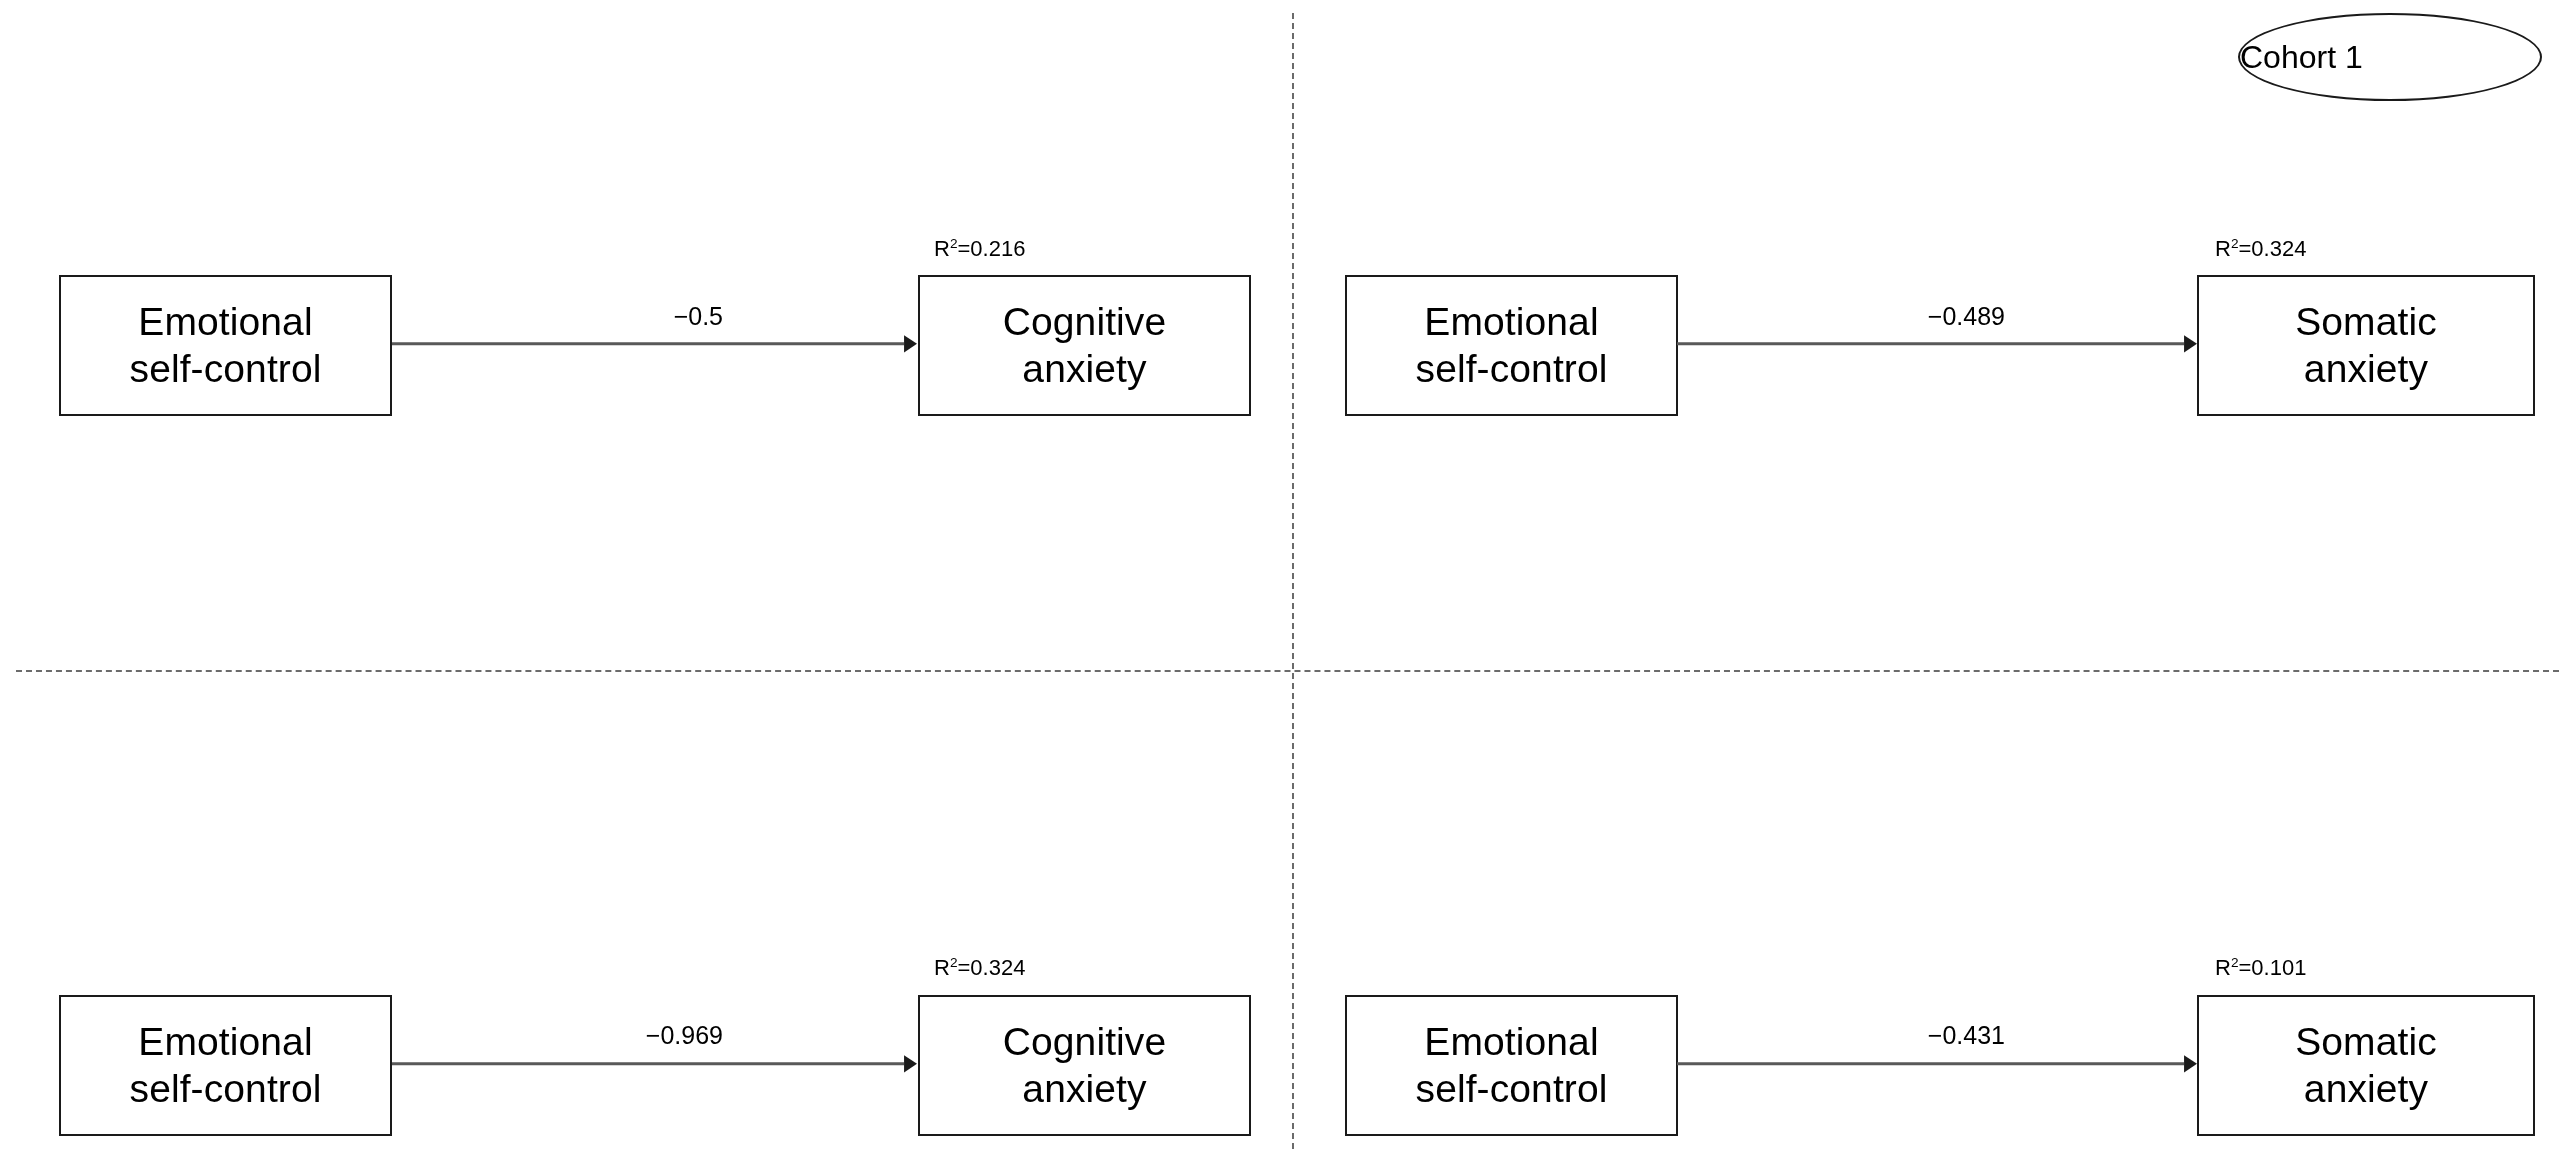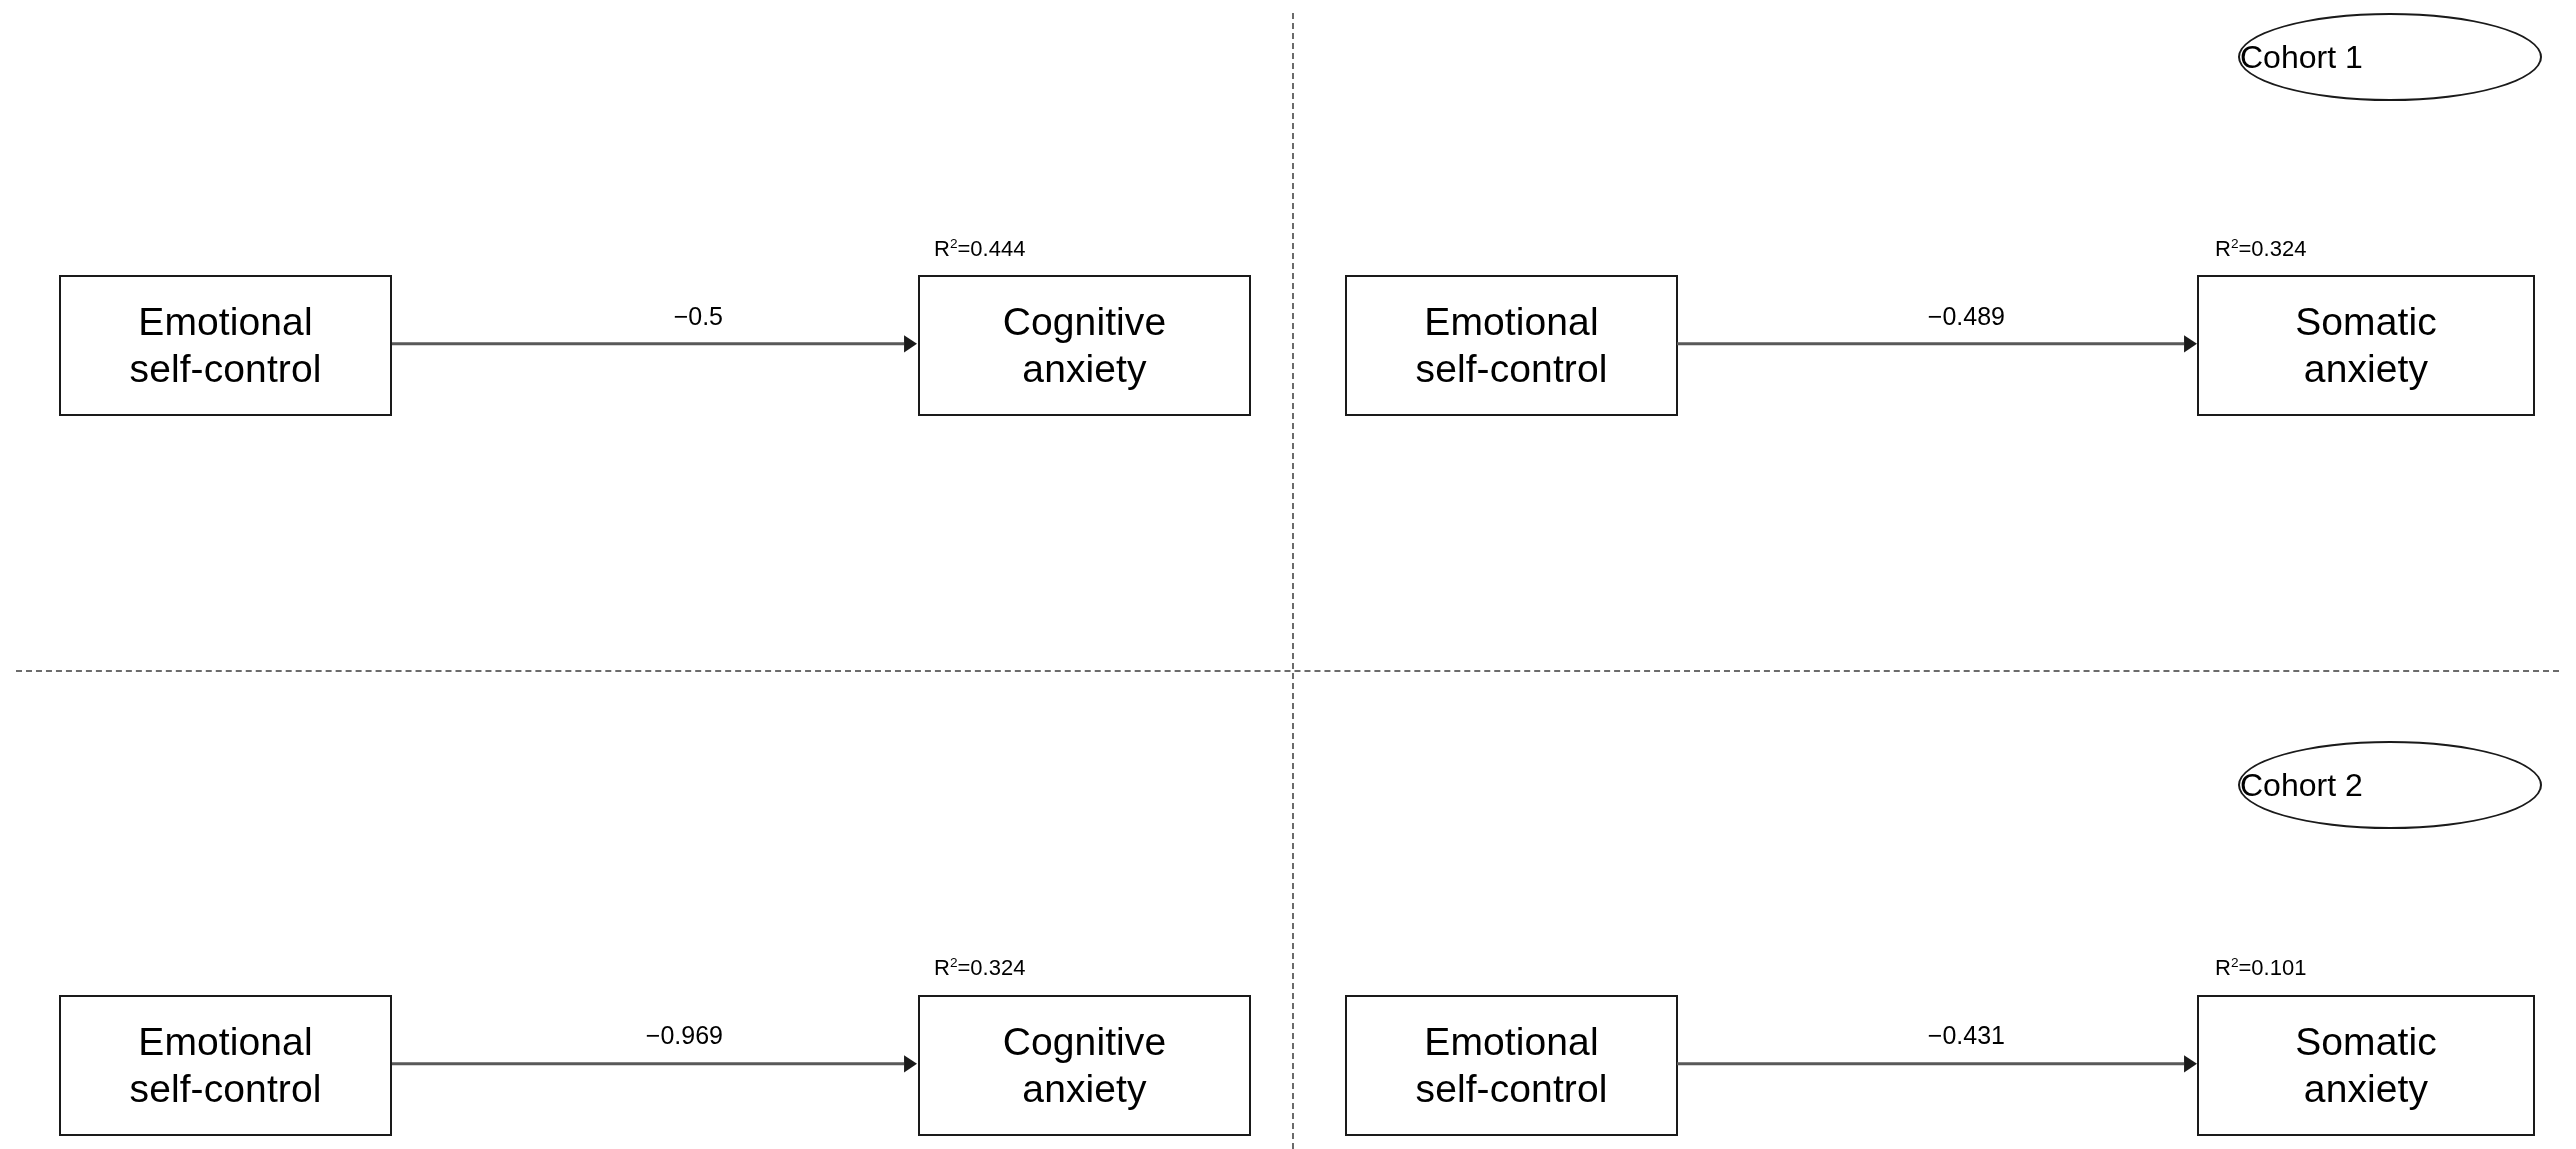--- a/index.html
+++ b/index.html
@@ -125,21 +125,21 @@
   <div class="arrow" style="left:392px; top:333px; width:525px;">
     <svg width="525" height="21.6" viewBox="0 0 730 30">
       <line x1="0" y1="15" x2="712" y2="15" stroke="#595959" stroke-width="4"></line>
       <polygon points="712,3 730,15 712,27" fill="#1a1a1a"></polygon>
     </svg>
   </div>
 
   <div class="path-label" style="left:579px; top:304px; width:144px;">−0.5</div>
 
   <div class="r2-label" style="left:934px; top:238px;">
-    <span>R</span><sup>2</sup><span>=0.444</span>
+    <span>R</span><sup>2</sup><span>=0.216</span>
   </div>
 
   <div class="node-box" style="left:918px; top:275px; width:333px; height:141px;">
     <span class="line">Cognitive</span>
     <span class="line">anxiety</span>
   </div>
 
   <div class="node-box" style="left:1345px; top:275px; width:333px; height:141px;">
     <span class="line">Emotional</span>
     <span class="line">self-control</span>
@@ -156,23 +156,20 @@
 
   <div class="r2-label" style="left:2215px; top:238px;">
     <span>R</span><sup>2</sup><span>=0.324</span>
   </div>
 
   <div class="node-box" style="left:2197px; top:275px; width:338px; height:141px;">
     <span class="line">Somatic</span>
     <span class="line">anxiety</span>
   </div>
 
-  <div class="cohort-badge" style="left:2238px; top:741px; width:304px; height:88px;">
-    <span>Cohort 2</span>
-  </div>
 
   <div class="node-box" style="left:59px; top:995px; width:333px; height:141px;">
     <span class="line">Emotional</span>
     <span class="line">self-control</span>
   </div>
 
   <div class="arrow" style="left:392px; top:1053px; width:525px;">
     <svg width="525" height="21.6" viewBox="0 0 730 30">
       <line x1="0" y1="15" x2="712" y2="15" stroke="#595959" stroke-width="4"></line>
       <polygon points="712,3 730,15 712,27" fill="#1a1a1a"></polygon>

